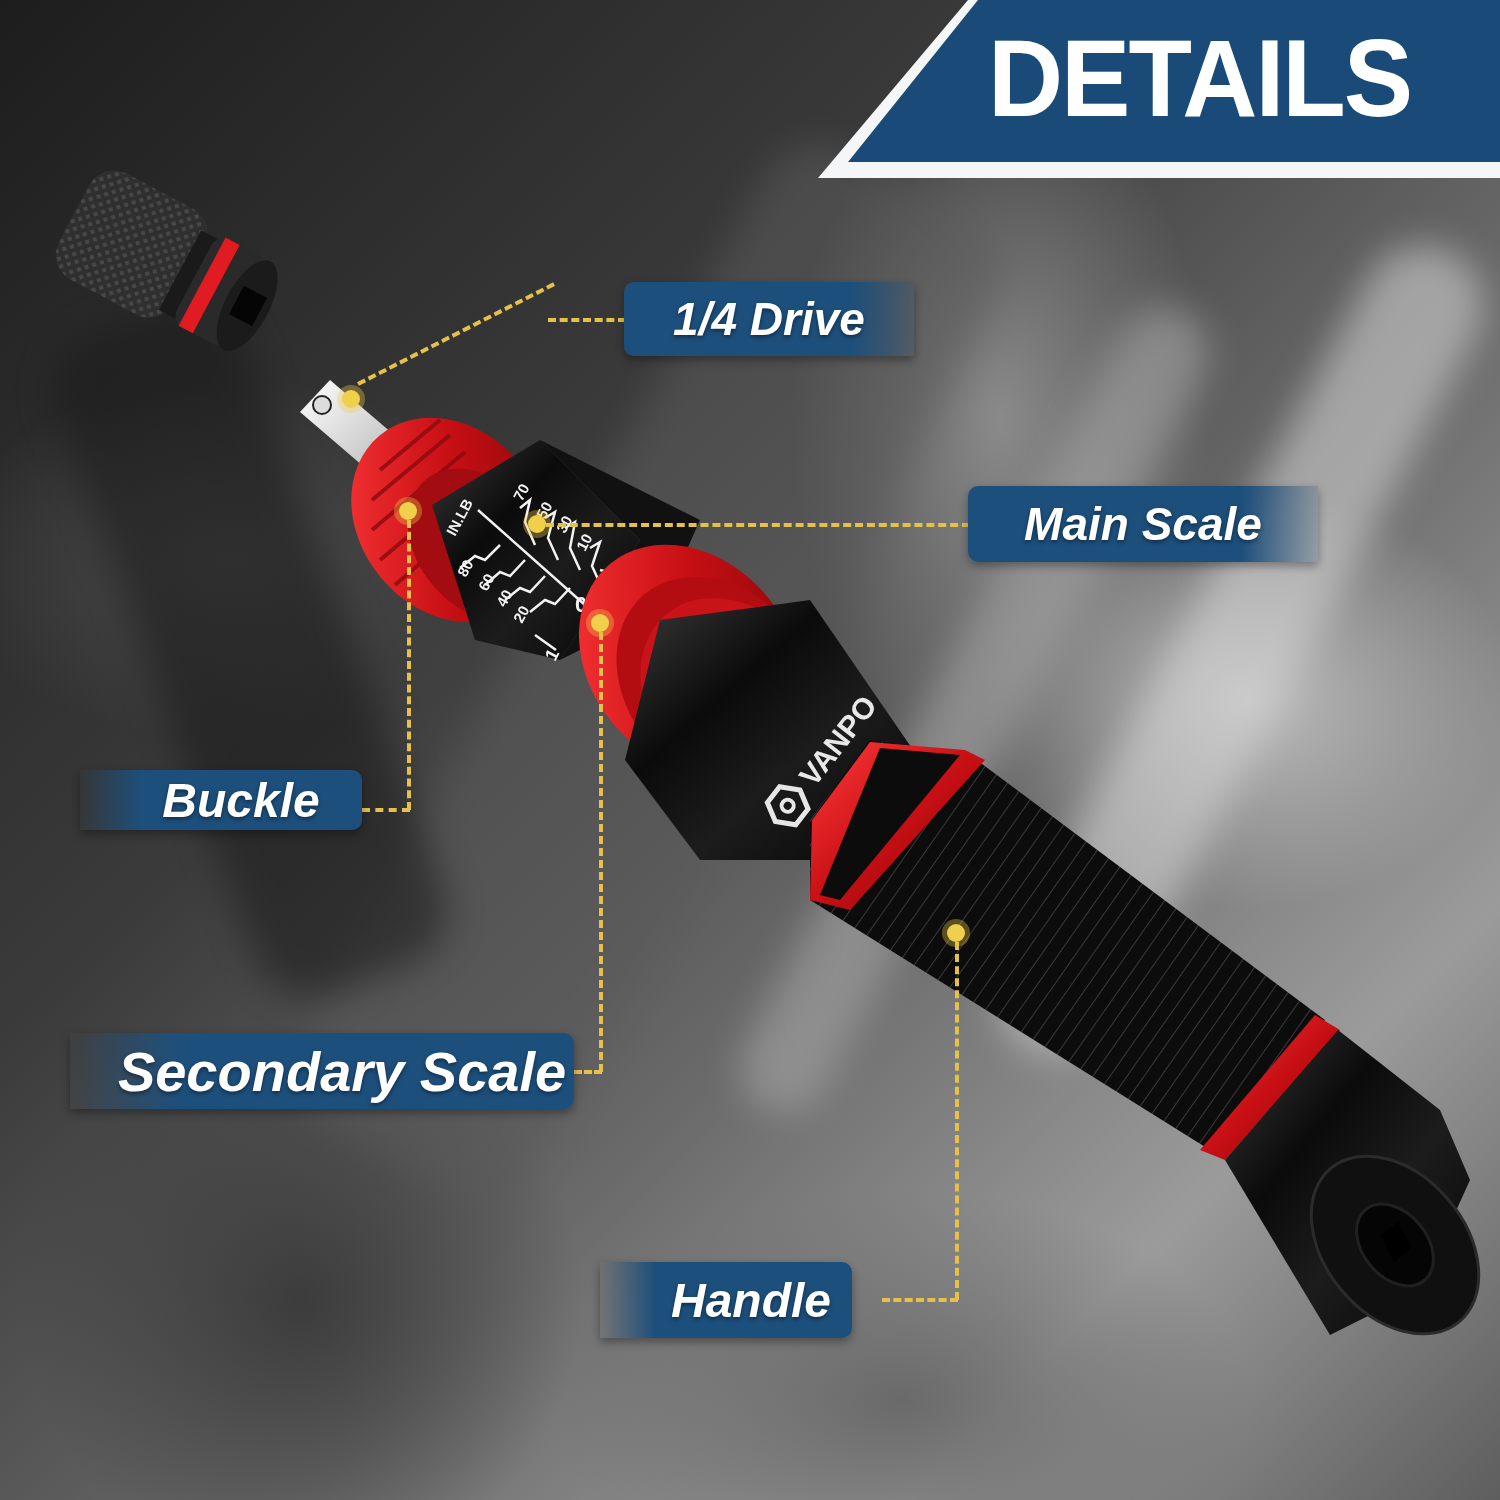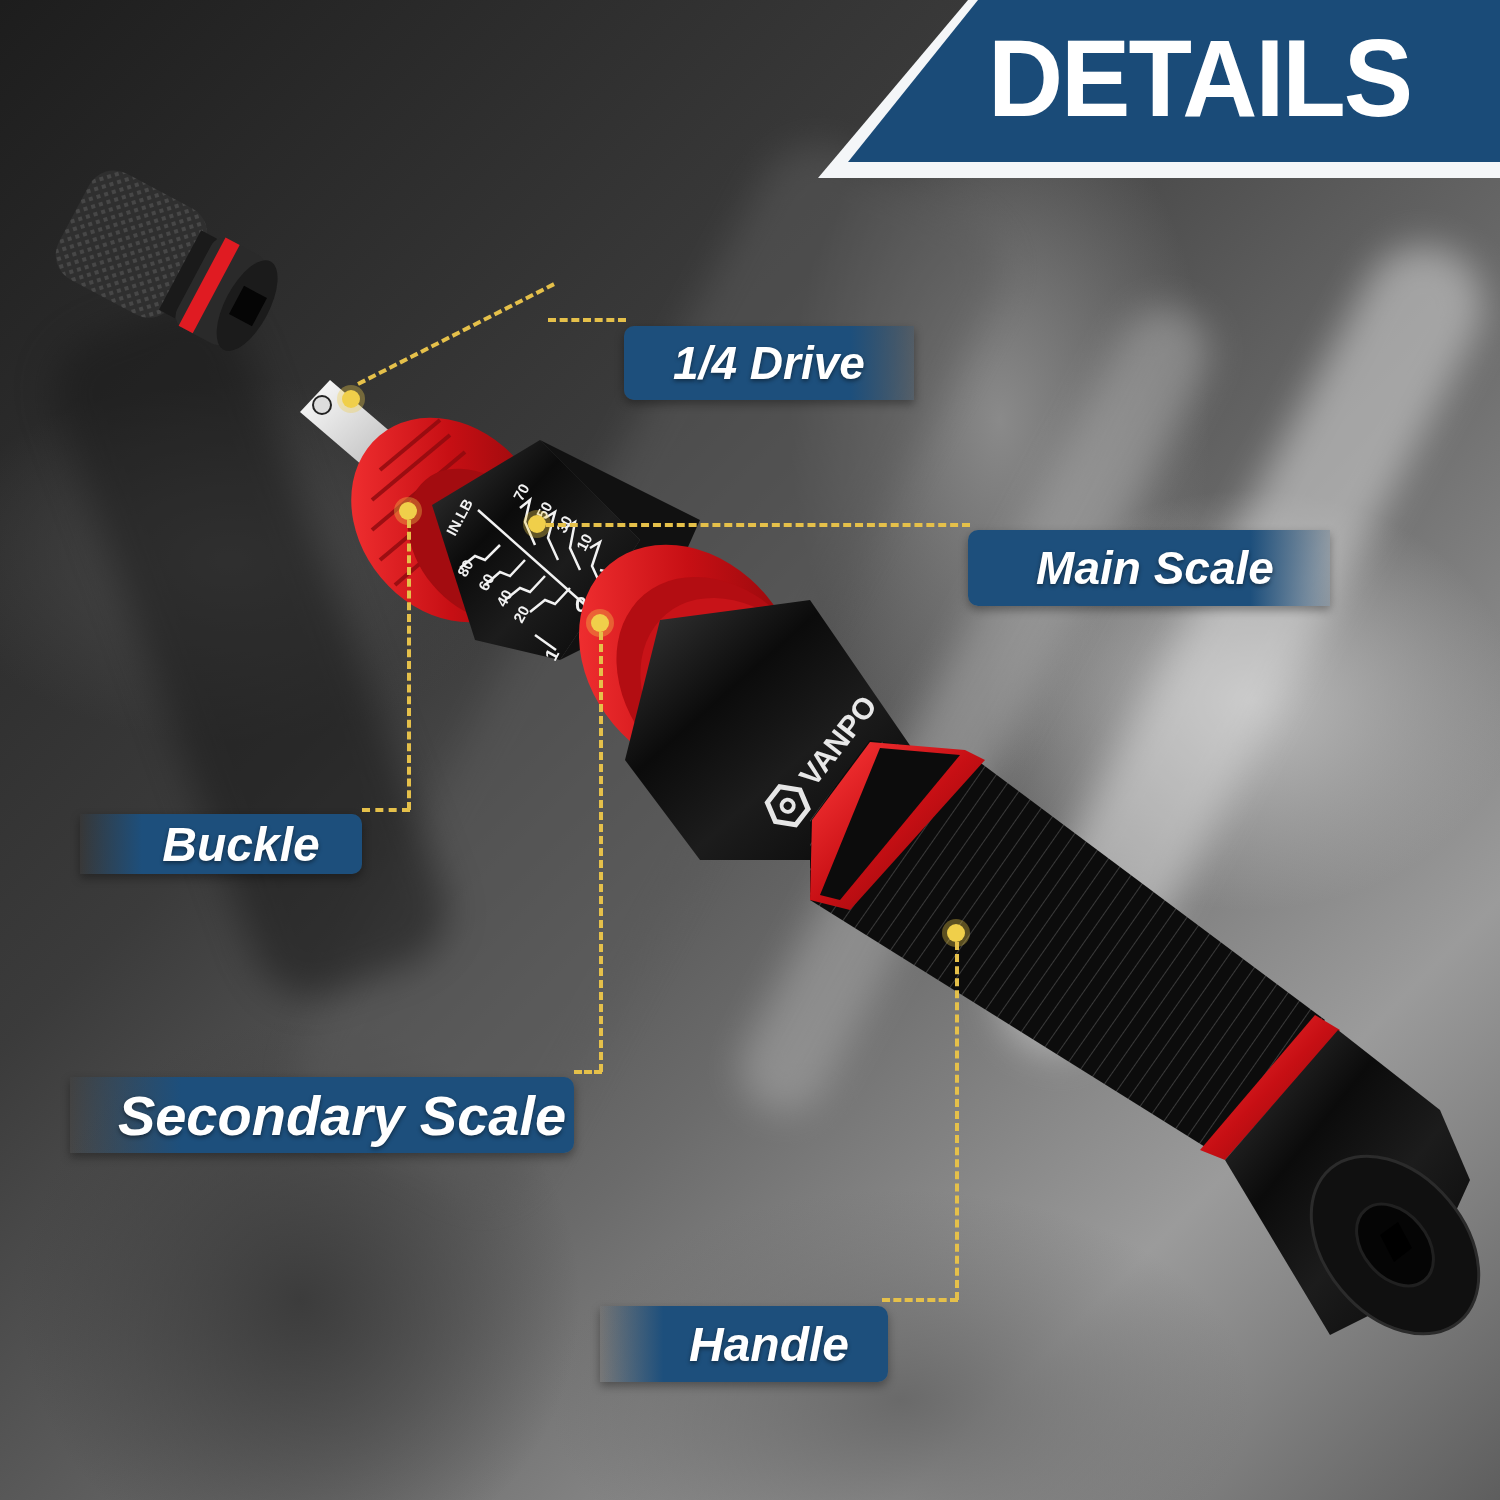--- a/index.html
+++ b/index.html
@@ -17,21 +17,21 @@
   .banner-white{position:absolute;left:818px;top:0;width:700px;height:178px;background:#f4f6f8;
     clip-path:polygon(150px 0,100% 0,100% 100%,0 100%);}
   .banner-blue{position:absolute;left:848px;top:0;width:660px;height:162px;background:#1a4b78;
     clip-path:polygon(130px 0,100% 0,100% 100%,0 100%);}
   .banner-title{position:absolute;left:988px;top:26px;font-weight:900;font-size:104px;letter-spacing:-2px;
     color:#ffffff;font-family:"Liberation Sans",sans-serif;line-height:1;transform:scaleY(1.05);}
   
   .callout{position:absolute;background:linear-gradient(90deg,rgba(26,75,120,0) 0%,#1d4f7c 22%,#1d4f7c 100%);
     border-radius:0 10px 10px 0;color:#fff;font-style:italic;font-weight:bold;
     font-family:"Liberation Sans",sans-serif;display:flex;align-items:center;justify-content:center;
-    box-shadow:0 4px 10px rgba(0,0,0,.35);margin-top:44px;}
+    box-shadow:0 4px 10px rgba(0,0,0,.35);}
   .callout.right{background:linear-gradient(90deg,#1d4f7c 0%,#1d4f7c 78%,rgba(26,75,120,0.2) 100%);border-radius:10px 0 0 10px;}
   .callout span{text-shadow:0 2px 4px rgba(0,0,0,.45);}
   
   .dash-h{position:absolute;height:0;border-top:4px dashed #e5c04a;}
   .dash-v{position:absolute;width:0;border-left:4px dashed #e5c04a;}
   .dot{position:absolute;width:18px;height:18px;border-radius:50%;background:#f0cf4a;
     box-shadow:0 0 0 5px rgba(240,207,74,.35);}
   
   .tool{position:absolute;left:0;top:0;width:1500px;height:1500px;}
 </style>
@@ -177,26 +177,26 @@
   <div class="dash-v" style="left:599px;top:632px;height:440px;"></div>
   <div class="dash-h" style="left:574px;top:1070px;width:28px;"></div>
 
   <div class="dot" style="left:947px;top:924px;"></div>
   <div class="dash-v" style="left:955px;top:942px;height:358px;"></div>
   <div class="dash-h" style="left:882px;top:1298px;width:76px;"></div>
 
   <div class="callout right" style="left:624px;top:282px;width:290px;height:74px;font-size:46px;">
     <span>1/4 Drive</span>
   </div>
-  <div class="callout right" style="left:968px;top:486px;width:350px;height:76px;font-size:46px;padding-left:12px;">
+  <div class="callout right" style="left:968px;top:486px;width:350px;height:76px;font-size:46px;">
     <span>Main Scale</span>
   </div>
   <div class="callout" style="left:80px;top:770px;width:282px;height:60px;font-size:48px;padding-left:40px;box-sizing:border-box;">
     <span>Buckle</span>
   </div>
   <div class="callout" style="left:70px;top:1033px;width:504px;height:76px;font-size:56px;padding-left:40px;box-sizing:border-box;">
     <span>Secondary Scale</span>
   </div>
-  <div class="callout" style="left:600px;top:1262px;width:288px;height:76px;font-size:48px;padding-left:50px;box-sizing:border-box;">
+  <div class="callout" style="left:600px;top:1262px;width:252px;height:76px;font-size:48px;padding-left:50px;box-sizing:border-box;">
     <span>Handle</span>
   </div>
 
 </div>
 
 </body></html>

